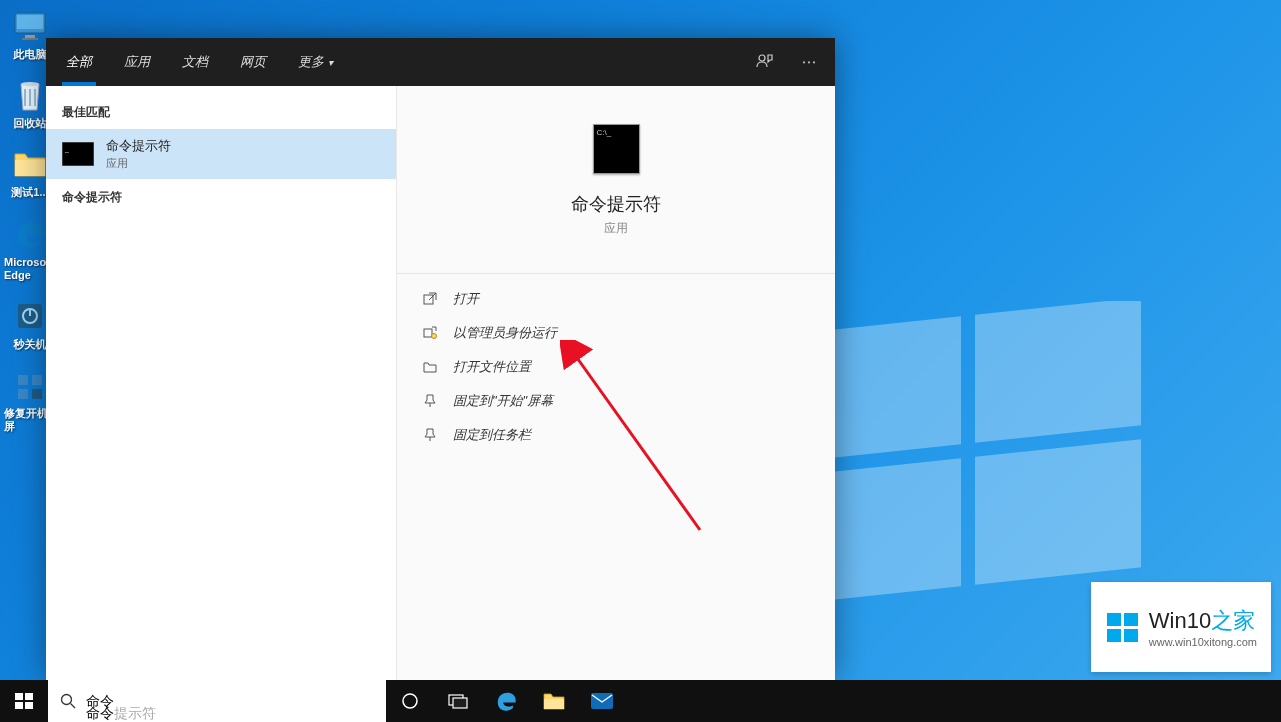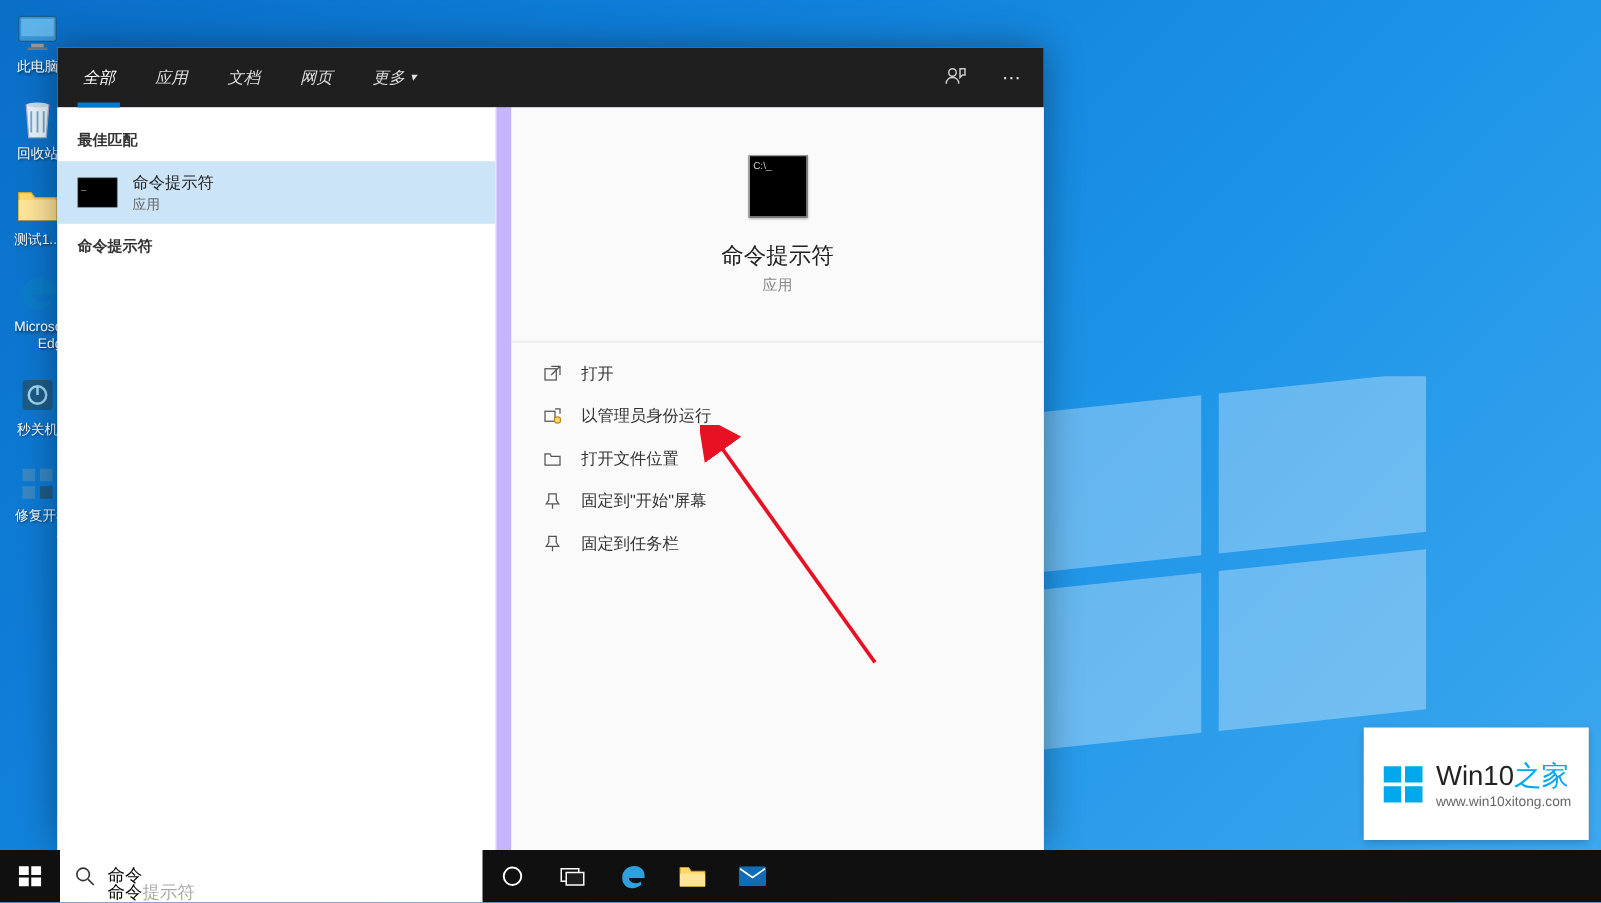--- a/index.html
+++ b/index.html
@@ -2,21 +2,21 @@
 <html><head>
 <meta charset="utf-8">
 <style>
 * { margin: 0; padding: 0; box-sizing: border-box; font-family: "Segoe UI", "Microsoft YaHei", sans-serif; }
 body { width: 1281px; height: 722px; overflow: hidden; position: relative; background: linear-gradient(135deg, #0a6ec7 0%, #0f7fd9 30%, #1d94e8 60%, #3ea9ef 100%); }
 
 
 .desktop-icons { position: absolute; top: 0; left: 0; width: 60px; z-index: 1; }
 .desktop-icon { display: flex; flex-direction: column; align-items: center; gap: 4px; padding: 8px 4px; cursor: pointer; }
 .desktop-icon .ico { width: 36px; height: 36px; display: flex; align-items: center; justify-content: center; }
-.desktop-icon .lbl { color: #fff; font-size: 11px; text-shadow: 1px 1px 2px rgba(0,0,0,.6); text-align: right; line-height: 1.2; }
+.desktop-icon .lbl { color: #fff; font-size: 11px; text-shadow: 1px 1px 2px rgba(0,0,0,.6); text-align: left; line-height: 1.2; font-weight: bold; }
 
 
 .win-bg { position: absolute; top: 50%; left: 50%; transform: translate(180px,-60px); z-index: 0; opacity: .9; }
 .win-bg svg { width: 320px; height: 320px; }
 
 
 .watermark { position: absolute; right: 10px; bottom: 50px; z-index: 5; background: #fff; padding: 24px 14px; display: flex; align-items: center; gap: 8px; box-shadow: 0 2px 6px rgba(0,0,0,.2); }
 .watermark .big { font-size: 22px; font-weight: 500; color: #222; }
 .watermark .accent { color: #00a9ec; }
 .watermark .url { font-size: 11px; color: #666; display: block; }
@@ -24,38 +24,38 @@
 
 .search-panel { position: absolute; left: 46px; top: 38px; width: 789px; height: 642px; background: #fff; box-shadow: 0 0 30px rgba(0,0,0,.4); z-index: 10; display: flex; flex-direction: column; }
 .panel-tabs { background: #1f1f1f; height: 48px; display: flex; align-items: center; padding: 0 4px; gap: 0; }
 .ptab { color: #ddd; font-size: 13px; padding: 0 16px; height: 48px; display: flex; align-items: center; cursor: pointer; position: relative; font-style: italic; }
 .ptab.active { color: #fff; }
 .ptab.active::after { content: ""; position: absolute; bottom: 0; left: 12px; right: 12px; height: 4px; background: #0078d4; }
 .ptab .chev { margin-left: 4px; font-size: 10px; }
 .panel-tabs .spacer { flex: 1; }
 .panel-tabs .ticon { width: 44px; display: flex; align-items: center; justify-content: center; color: #ddd; font-size: 15px; cursor: pointer; }
 
-.panel-body { flex: 1; display: flex; background: #c4b5fd; gap: 12px; }
+.panel-body { flex: 1; display: flex; background: #404040; }
 .panel-left { width: 351px; background: #fff; border-right: 1px solid #e8e8e8; padding-top: 8px; }
 .panel-right { flex: 1; background: #fafafa; display: flex; flex-direction: column; align-items: center; padding-top: 38px; position: relative; }
 
 .section-header { font-size: 12px; color: #333; font-weight: 600; padding: 10px 16px 8px; }
 .result-item { display: flex; align-items: center; gap: 12px; padding: 8px 16px; cursor: pointer; }
 .result-item.selected { background: #cce4f7; }
 .result-item .ricon { width: 32px; height: 26px; display: flex; align-items: center; justify-content: center; }
 .result-item .rtext .t1 { font-size: 13px; color: #222; }
 .result-item .rtext .t2 { font-size: 11px; color: #666; margin-top: 1px; }
 .result-item .arrow { margin-left: auto; font-size: 14px; color: #666; }
 
 .preview-icon { width: 47px; height: 50px; background: #000; border: 1px solid #999; box-shadow: 0 1px 2px rgba(0,0,0,.3); margin-bottom: 18px; display: flex; align-items: flex-start; padding: 3px; }
 .preview-icon .cursor { color: #ccc; font-size: 8px; }
 .preview-title { font-size: 18px; color: #222; margin-bottom: 4px; }
 .preview-sub { font-size: 12px; color: #888; margin-bottom: 36px; }
 
-.actions { width: 100%; border-top: 1px solid #e5e5e5; padding: 8px 0; }
+.actions { width: 100%; border-top: 1px solid #e5e5e5; padding: 8px 0; font-style: italic; }
 .action-row { display: flex; align-items: center; gap: 14px; padding: 8px 24px; cursor: pointer; font-size: 13px; color: #333; }
 .action-row .aicon { width: 18px; display: flex; justify-content: center; color: #555; }
 
 
 .annotation-arrow { position: absolute; left: 560px; top: 340px; z-index: 50; pointer-events: none; }
 
 
 .taskbar { position: absolute; bottom: 0; left: 0; right: 0; height: 42px; background: #101010; display: flex; align-items: center; z-index: 100; }
 .start-btn { width: 48px; height: 42px; display: flex; align-items: center; justify-content: center; cursor: pointer; }
 .search-box { flex: 0 0 338px; height: 42px; background: #fff; display: flex; align-items: center; padding: 0 12px; gap: 10px; }

